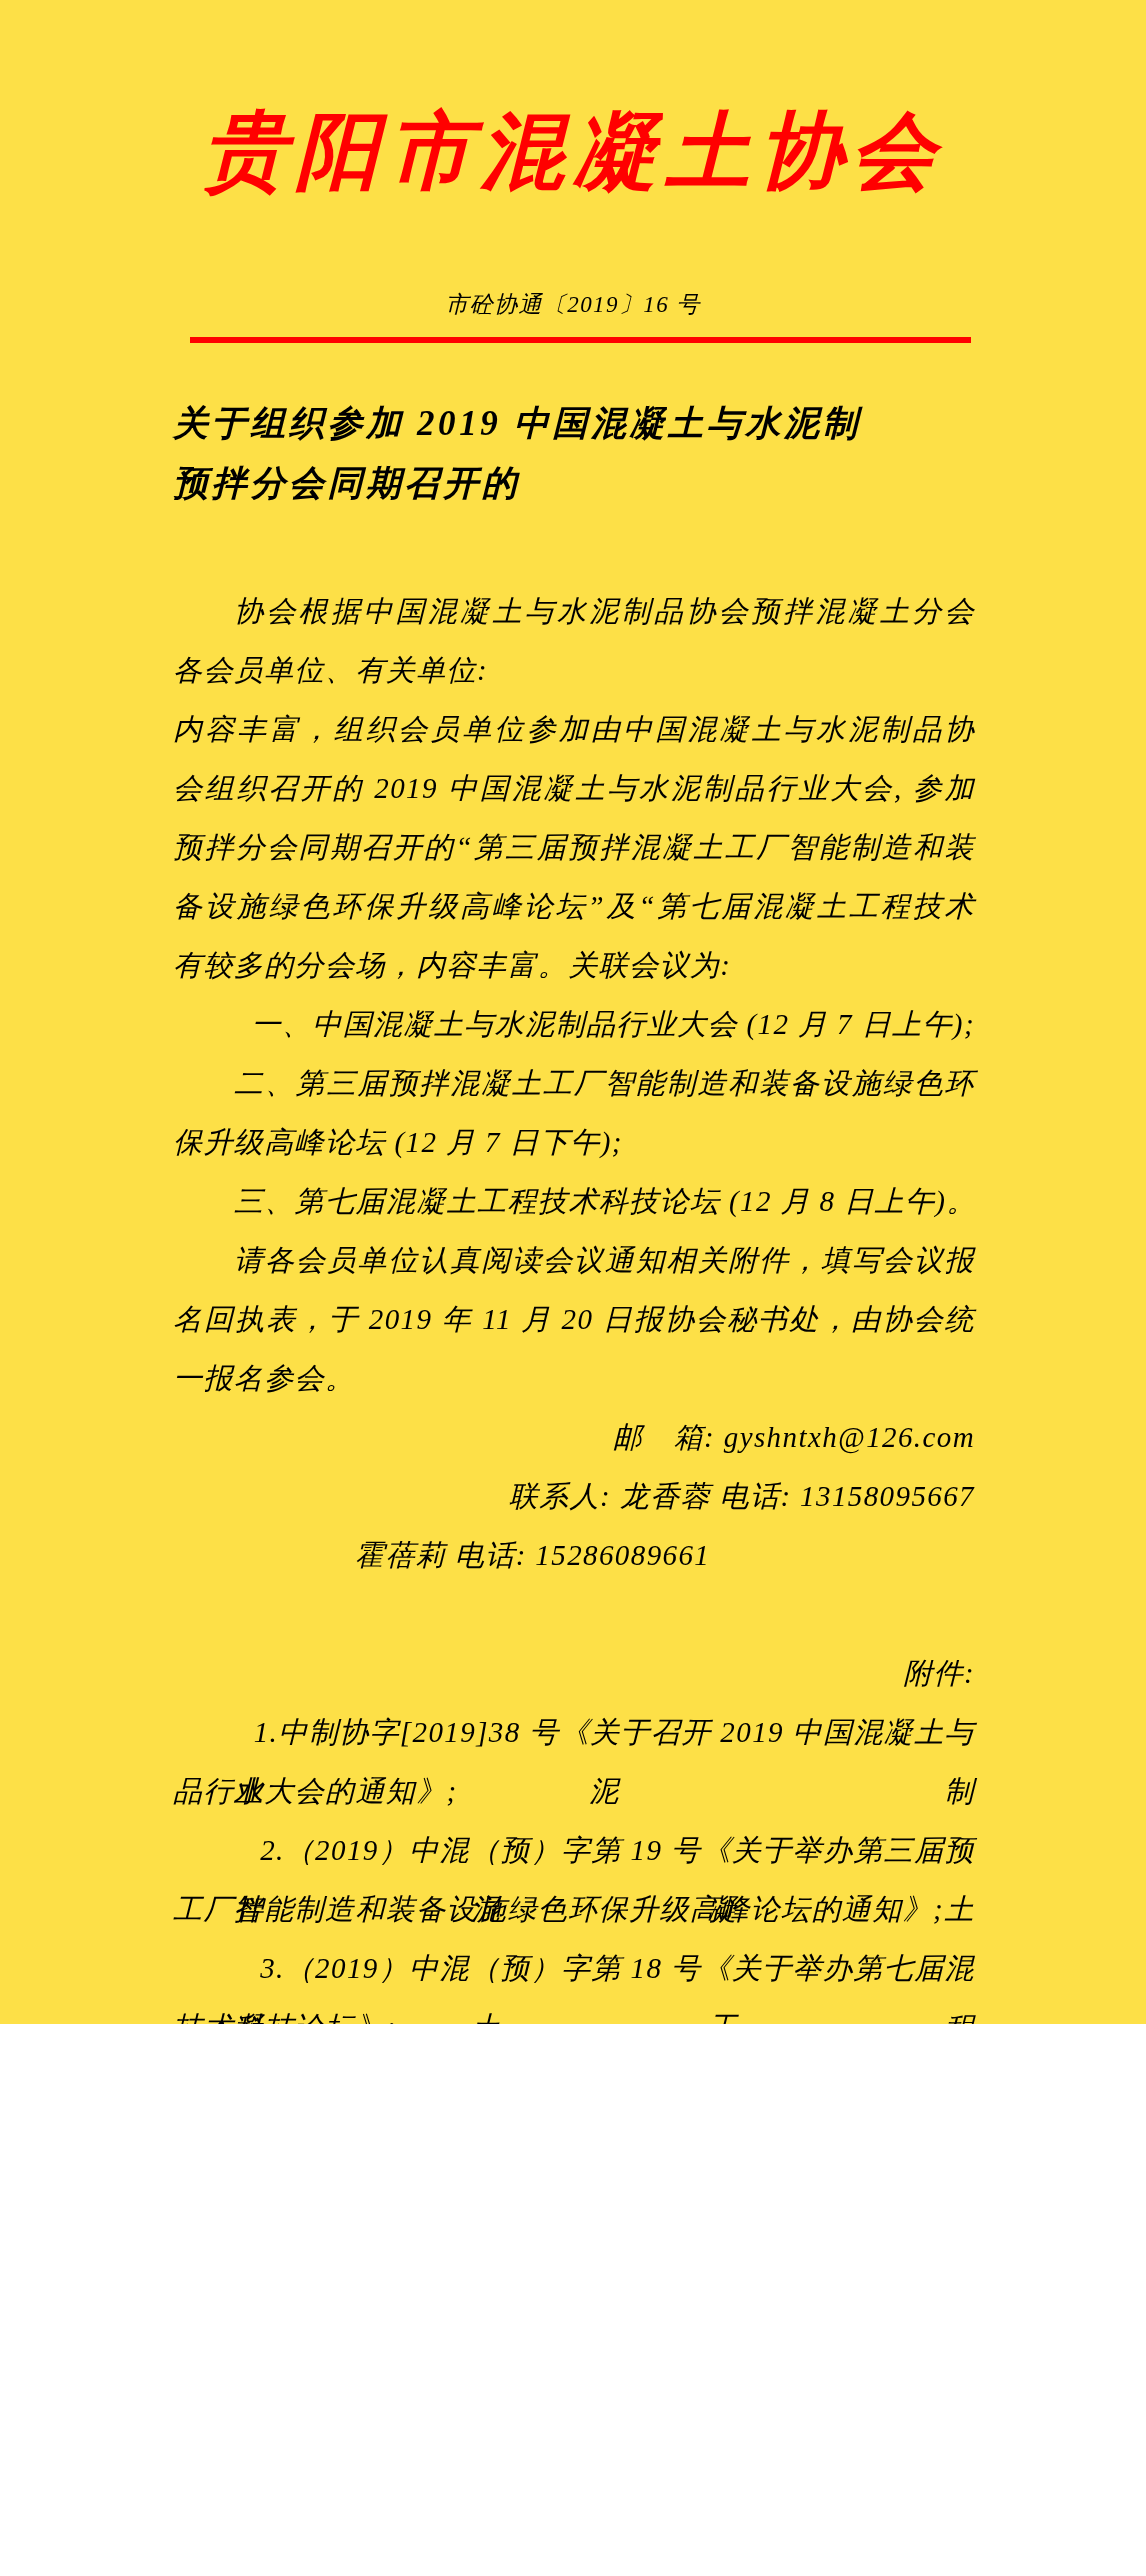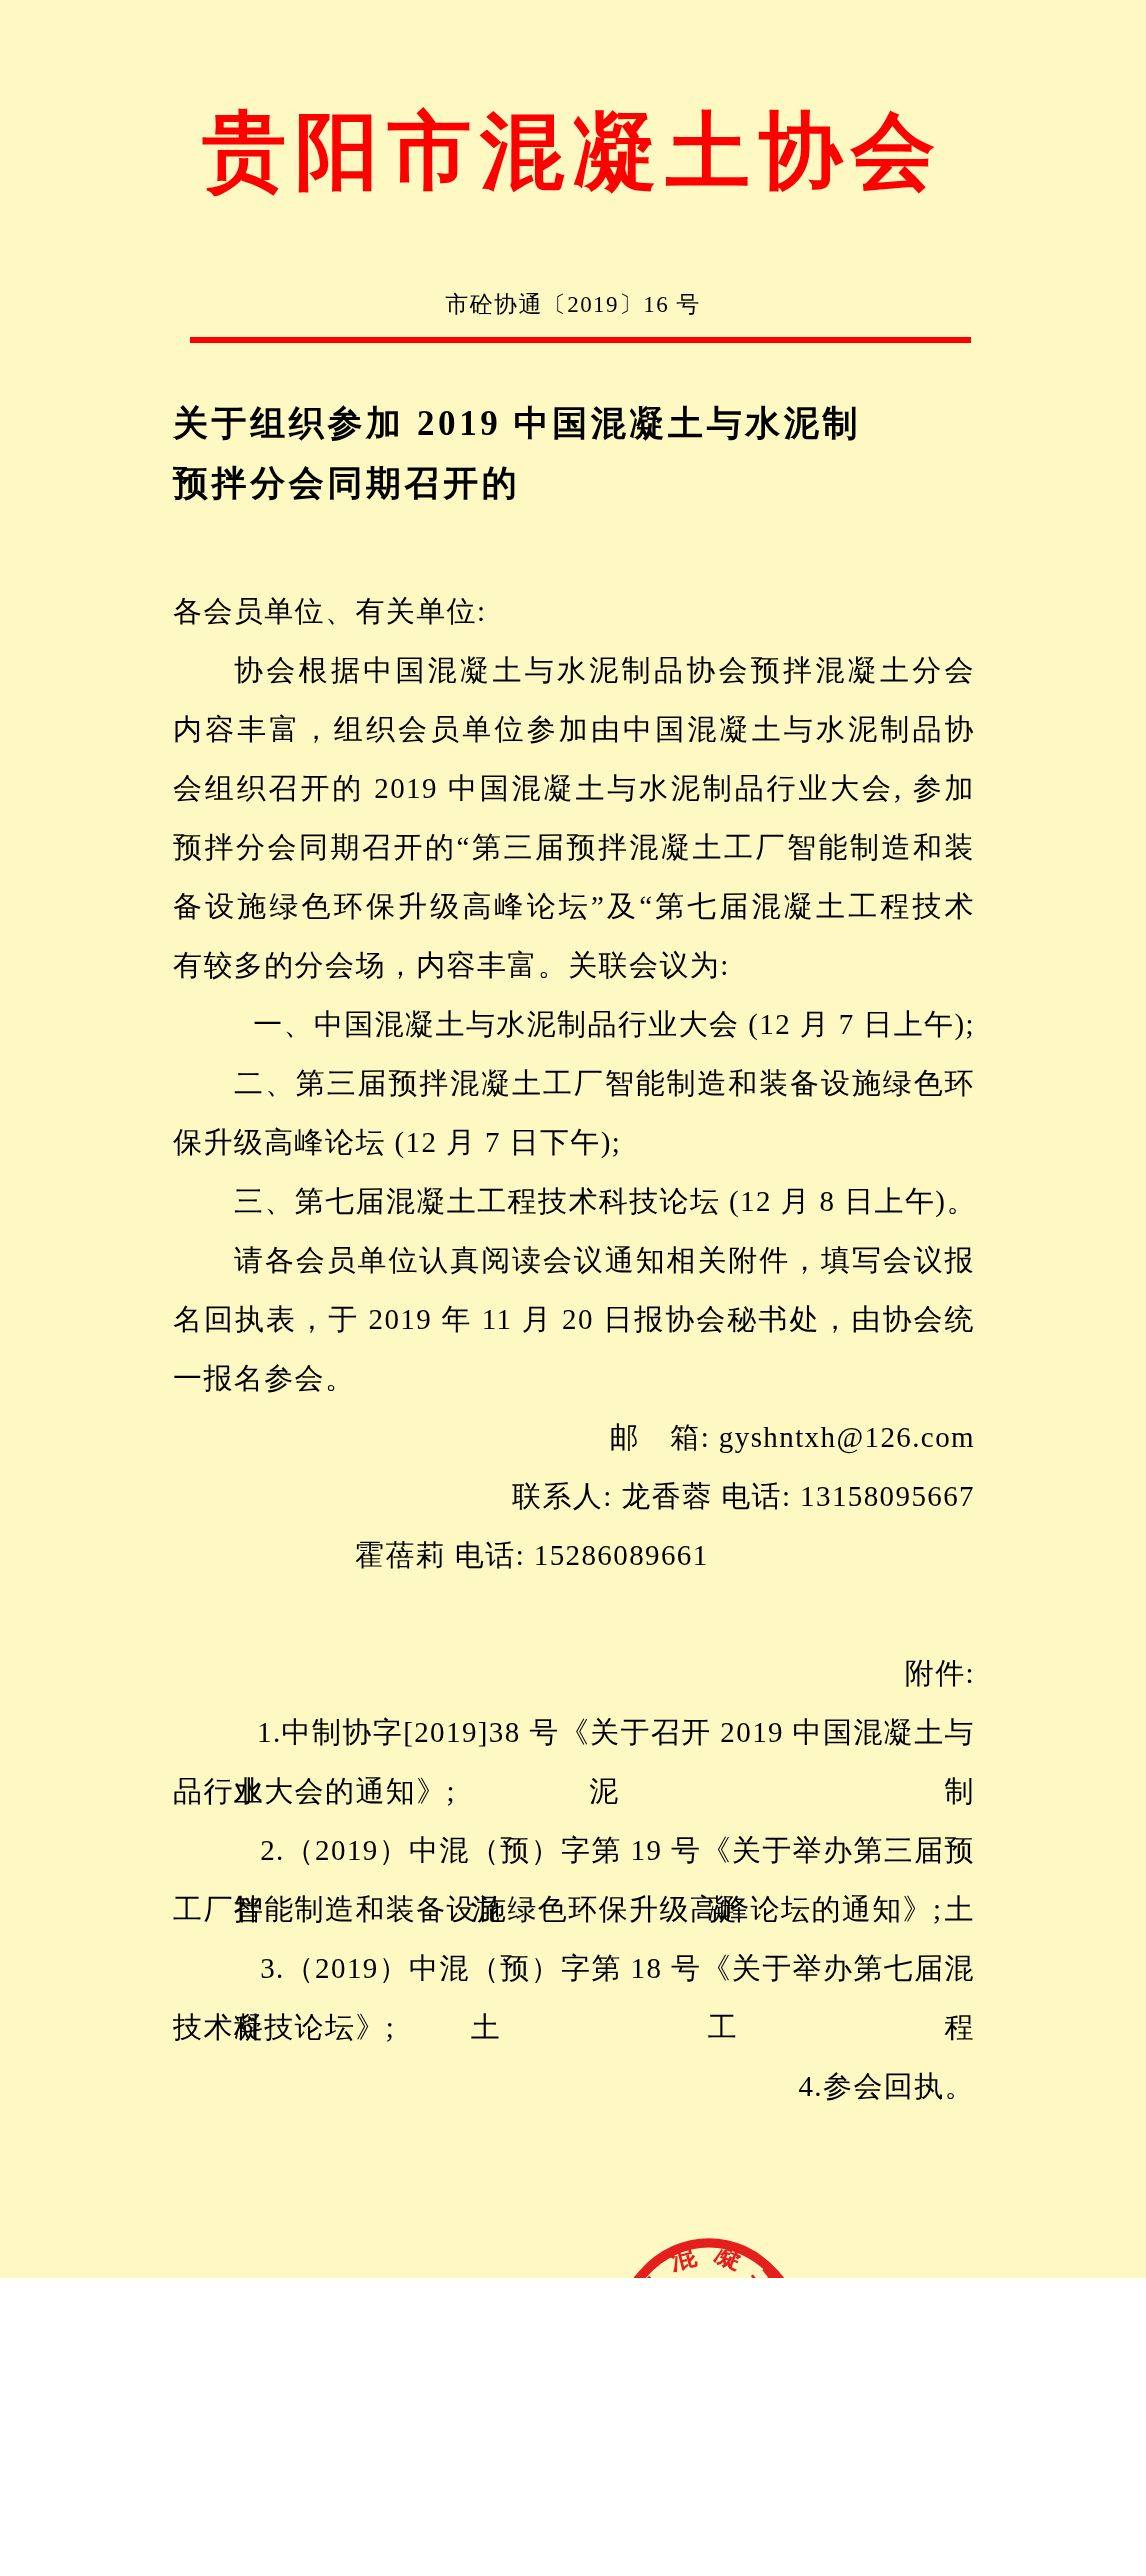--- a/index.html
+++ b/index.html
@@ -1,23 +1,24 @@
 <!DOCTYPE html>
 <html style="font-size:11.6px"><head>
 <meta charset="utf-8">
 <style>
   html, body { margin: 0; padding: 0; background: #ffffff; }
   .page {
     position: relative;
     width: 1146px;
-    height: 2278px;
-    background: #fef9c3;
+    height: 2024px;
+    background: #fde047;
     overflow: hidden;
     font-family: "Liberation Serif", serif;
     color: #000000;
+    font-style: italic;
   }
   .org-title {
     position: absolute;
     top: 101px;
     left: 0;
     width: 1146px;
     text-align: center;
     font-size: 84px;
     font-weight: bold;
     letter-spacing: 8.7px;
@@ -120,22 +121,22 @@
   <div class="doc-number">市砼协通〔2019〕16 号</div>
 
   <div class="red-line"></div>
 
   <div class="notice-title">
     <div>关于组织参加 2019 中国混凝土与水泥制</div>
     <div>预拌分会同期召开的</div>
   </div>
 
   <div class="body-text">
+      <div class="bline i2 fill">协会根据中国混凝土与水泥制品协会预拌混凝土分会</div>
       <div class="bline">各会员单位、有关单位:</div>
-      <div class="bline i2 fill">协会根据中国混凝土与水泥制品协会预拌混凝土分会</div>
       <div class="bline fill">内容丰富，组织会员单位参加由中国混凝土与水泥制品协</div>
       <div class="bline fill">会组织召开的 2019 中国混凝土与水泥制品行业大会, 参加</div>
       <div class="bline fill">预拌分会同期召开的“第三届预拌混凝土工厂智能制造和装</div>
       <div class="bline fill">备设施绿色环保升级高峰论坛”及“第七届混凝土工程技术</div>
       <div class="bline">有较多的分会场，内容丰富。关联会议为:</div>
       <div class="bline i2">一、中国混凝土与水泥制品行业大会 (12 月 7 日上午);</div>
       <div class="bline i2 fill">二、第三届预拌混凝土工厂智能制造和装备设施绿色环</div>
       <div class="bline">保升级高峰论坛 (12 月 7 日下午);</div>
       <div class="bline i2">三、第七届混凝土工程技术科技论坛 (12 月 8 日上午)。</div>
       <div class="bline i2 fill">请各会员单位认真阅读会议通知相关附件，填写会议报</div>

